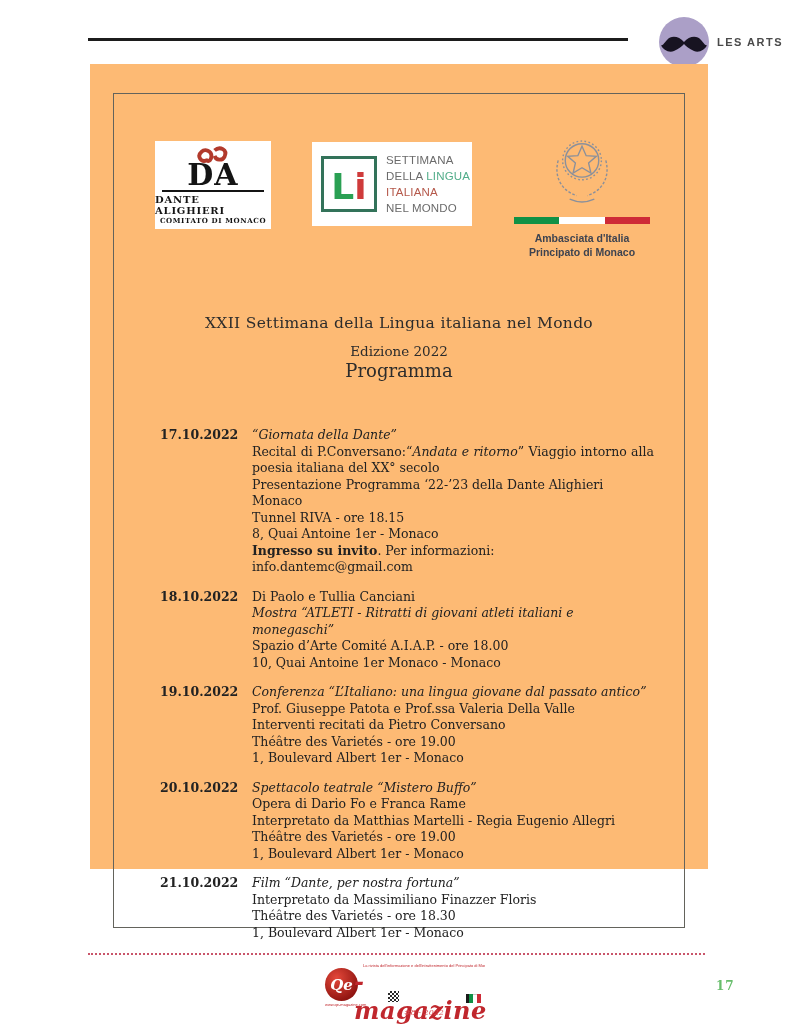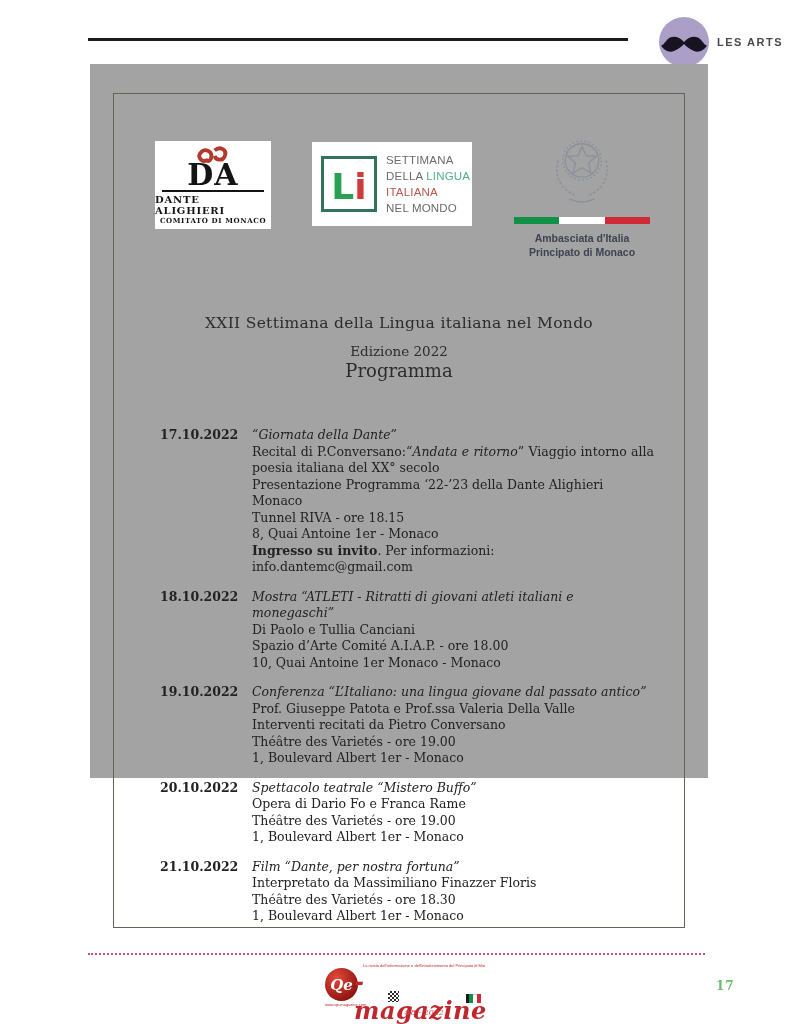--- a/index.html
+++ b/index.html
@@ -9,21 +9,21 @@
 
   
   .top-rule { position:absolute; left:88px; top:38px; width:540px; height:3px; background:#1c1c1c; }
   .arts-circle { position:absolute; left:659px; top:17px; width:50px; height:50px; border-radius:50%;
                  background:#ab9fc7; display:flex; align-items:center; justify-content:center; }
   .arts-circle svg { width:46px; height:22px; margin-top:4px; }
   .arts-label { position:absolute; left:717px; top:36px; font-family:"Liberation Sans", sans-serif;
                 font-size:11px; letter-spacing:1.5px; color:#4a4a4a; font-weight:600; }
 
   
-  .panel { position:absolute; left:90px; top:64px; width:618px; height:714px; background:#a3a3a3; }
+  .panel { position:absolute; left:90px; top:64px; width:618px; height:805px; background:#fdba74; }
   .panel-frame { position:absolute; left:23px; top:29px; width:572px; height:835px;
                  border:1px solid #63635c; }
 
   
   .da-card { position:absolute; left:65px; top:77px; width:116px; height:88px; background:#ffffff;
              display:flex; flex-direction:column; align-items:center; }
   .da-card svg { width:34px; height:22px; margin-top:3px; }
   .da-initials { font-size:30px; font-weight:700; letter-spacing:1px; color:#141414; line-height:26px; margin-top:-4px; }
   .da-rule { width:102px; height:2px; background:#141414; margin:2px 0 2px; }
   .da-line1 { font-size:10px; font-weight:700; letter-spacing:0.8px; color:#141414; }
@@ -159,41 +159,42 @@
           <div class="event-line justify"><span>Recital di P.Conversano:“</span><span class="it">Andata e ritorno</span><span>” Viaggio intorno alla poesia italiana del XX° secolo</span></div>
           <div class="event-line"><span>Presentazione Programma ‘22-’23 della Dante Alighieri Monaco</span></div>
           <div class="event-line"><span>Tunnel RIVA - ore 18.15</span></div>
           <div class="event-line"><span>8, Quai Antoine 1er - Monaco</span></div>
           <div class="event-line"><span class="bd">Ingresso su invito</span><span>. Per informazioni: info.dantemc@gmail.com</span></div>
         </div>
       </div>
       <div class="event">
         <div class="event-date">18.10.2022</div>
         <div class="event-body">
+          <div class="event-line"><span>Di Paolo e Tullia Canciani</span></div>
           <div class="event-line"><span class="it">Mostra “ATLETI - Ritratti di giovani atleti italiani e monegaschi”</span></div>
-          <div class="event-line"><span>Di Paolo e Tullia Canciani</span></div>
           <div class="event-line"><span>Spazio d’Arte Comité A.I.A.P. - ore 18.00</span></div>
           <div class="event-line"><span>10, Quai Antoine 1er Monaco - Monaco</span></div>
         </div>
       </div>
       <div class="event">
         <div class="event-date">19.10.2022</div>
         <div class="event-body">
           <div class="event-line"><span class="it">Conferenza “L’Italiano: una lingua giovane dal passato antico”</span></div>
           <div class="event-line"><span>Prof. Giuseppe Patota e Prof.ssa Valeria Della Valle</span></div>
           <div class="event-line"><span>Interventi recitati da Pietro Conversano</span></div>
           <div class="event-line"><span>Théâtre des Varietés - ore 19.00</span></div>
           <div class="event-line"><span>1, Boulevard Albert 1er - Monaco</span></div>
         </div>
       </div>
       <div class="event">
         <div class="event-date">20.10.2022</div>
         <div class="event-body">
           <div class="event-line"><span class="it">Spettacolo teatrale “Mistero Buffo”</span></div>
           <div class="event-line"><span>Opera di Dario Fo e Franca Rame</span></div>
+          <div class="event-line"><span>Interpretato da Matthias Martelli - Regia Eugenio Allegri</span></div>
           <div class="event-line"><span>Théâtre des Varietés - ore 19.00</span></div>
           <div class="event-line"><span>1, Boulevard Albert 1er - Monaco</span></div>
         </div>
       </div>
       <div class="event">
         <div class="event-date">21.10.2022</div>
         <div class="event-body">
           <div class="event-line"><span class="it">Film “Dante, per nostra fortuna”</span></div>
           <div class="event-line"><span>Interpretato da Massimiliano Finazzer Floris</span></div>
           <div class="event-line"><span>Théâtre des Varietés - ore 18.30</span></div>

